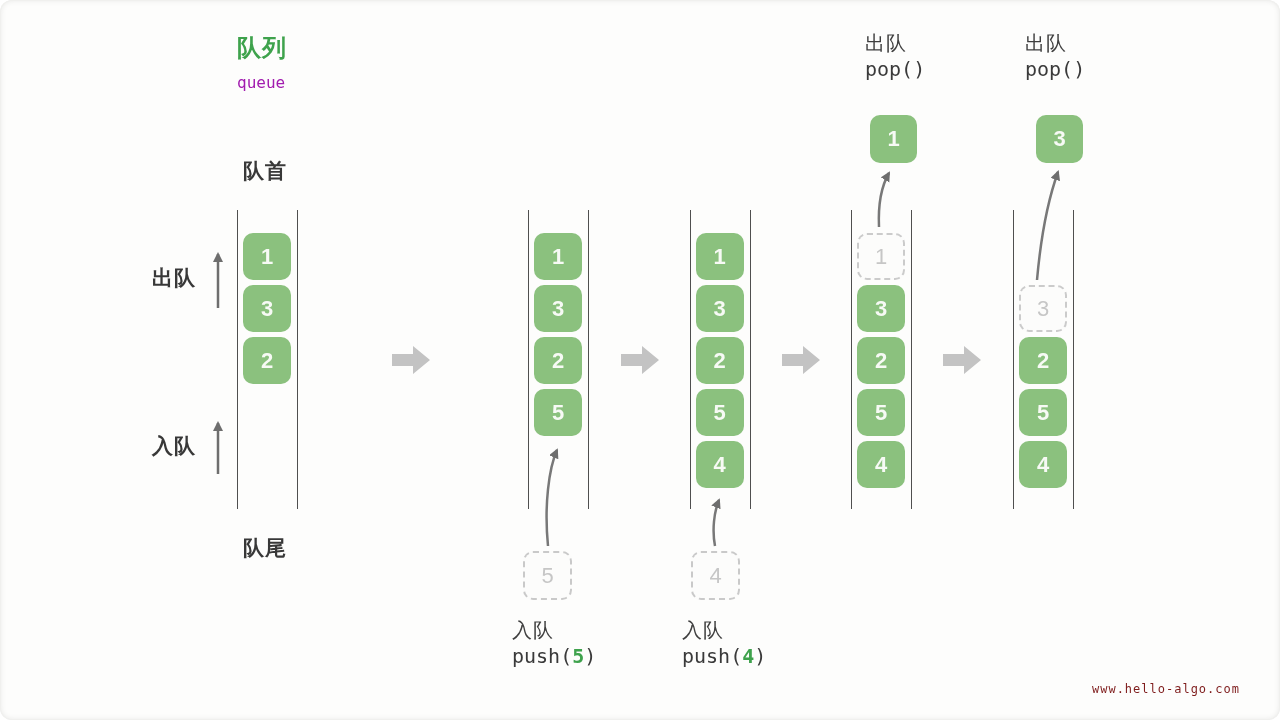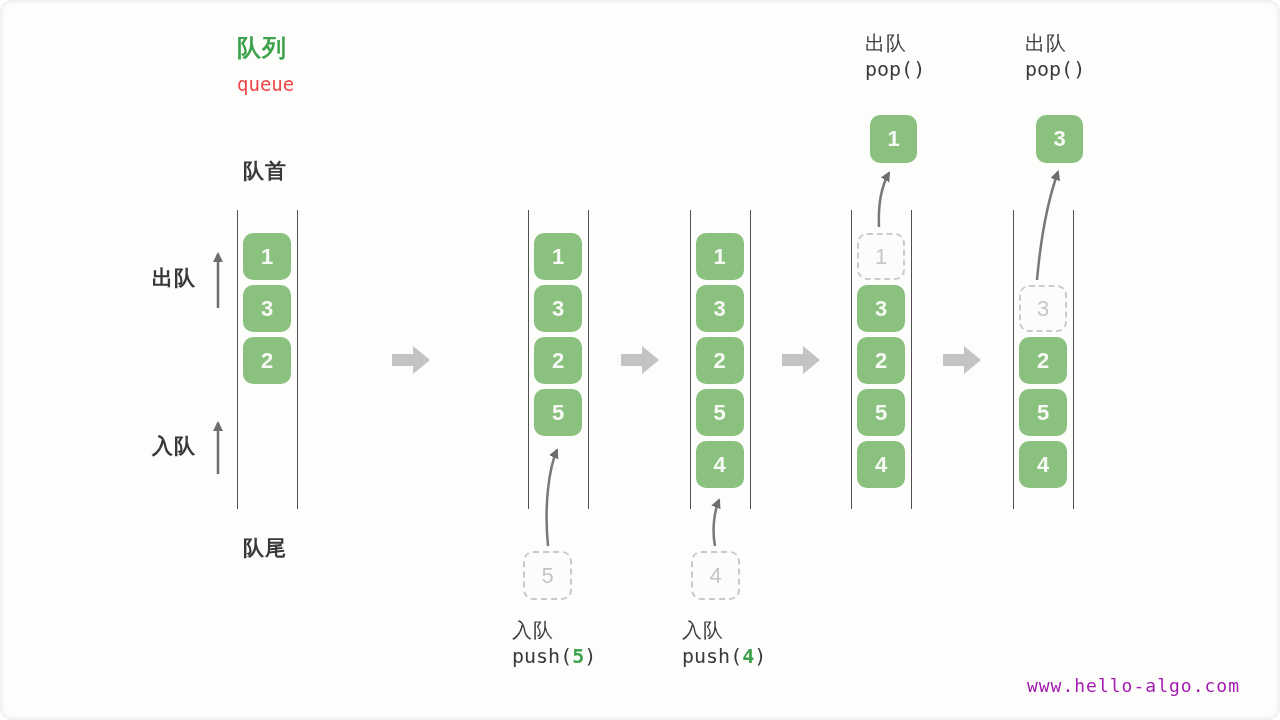--- a/index.html
+++ b/index.html
@@ -8,21 +8,21 @@
     background:#FDFDFC; border-radius:12px;
     box-shadow: inset 0 0 0 1px #F0F0EE, inset 0 0 6px rgba(0,0,0,0.10);
     overflow:hidden;
     font-family:"Liberation Sans","DejaVu Sans",sans-serif;
     color:#3A3A3A;
   }
   .abs { position:absolute; }
 
   
   .title-zh { font-size:24px; font-weight:bold; color:#3EA24C; letter-spacing:1px; }
-  .title-en { font-family:"DejaVu Sans Mono","Liberation Mono",monospace; font-size:19px; color:#ef4444; margin-top:9px; }
+  .title-en { font-family:"DejaVu Sans Mono","Liberation Mono",monospace; font-size:16px; color:#a21caf; margin-top:9px; }
 
   
   .side-label { font-size:21px; font-weight:bold; color:#383838; letter-spacing:1px; }
 
   
   .queue-col {
     position:absolute; top:210px; height:299px; width:61px;
     border-left:1.5px solid #4F4F4F; border-right:1.5px solid #4F4F4F;
     box-sizing:border-box;
   }
@@ -52,21 +52,21 @@
 
   
   .op-label { position:absolute; }
   .op-zh { font-size:20px; color:#3F3F3F; letter-spacing:1px; }
   .op-code { font-family:"DejaVu Sans Mono","Liberation Mono",monospace; font-size:20px; color:#3A3A3A; }
   .op-arg { color:#3EA24C; font-weight:bold; }
 
   .watermark {
     position:absolute; right:40px; bottom:24px;
     font-family:"DejaVu Sans Mono","Liberation Mono",monospace;
-    font-size:18px; color:#a21caf; letter-spacing:1px;
+    font-size:12px; color:#7f1d1d; letter-spacing:1px;
   }
 
   svg.overlay { position:absolute; left:0; top:0; pointer-events:none; }
 </style>
 </head>
 <body>
 
 <div class="canvas">
 
   <div class="abs" style="left:237px; top:32px;">

